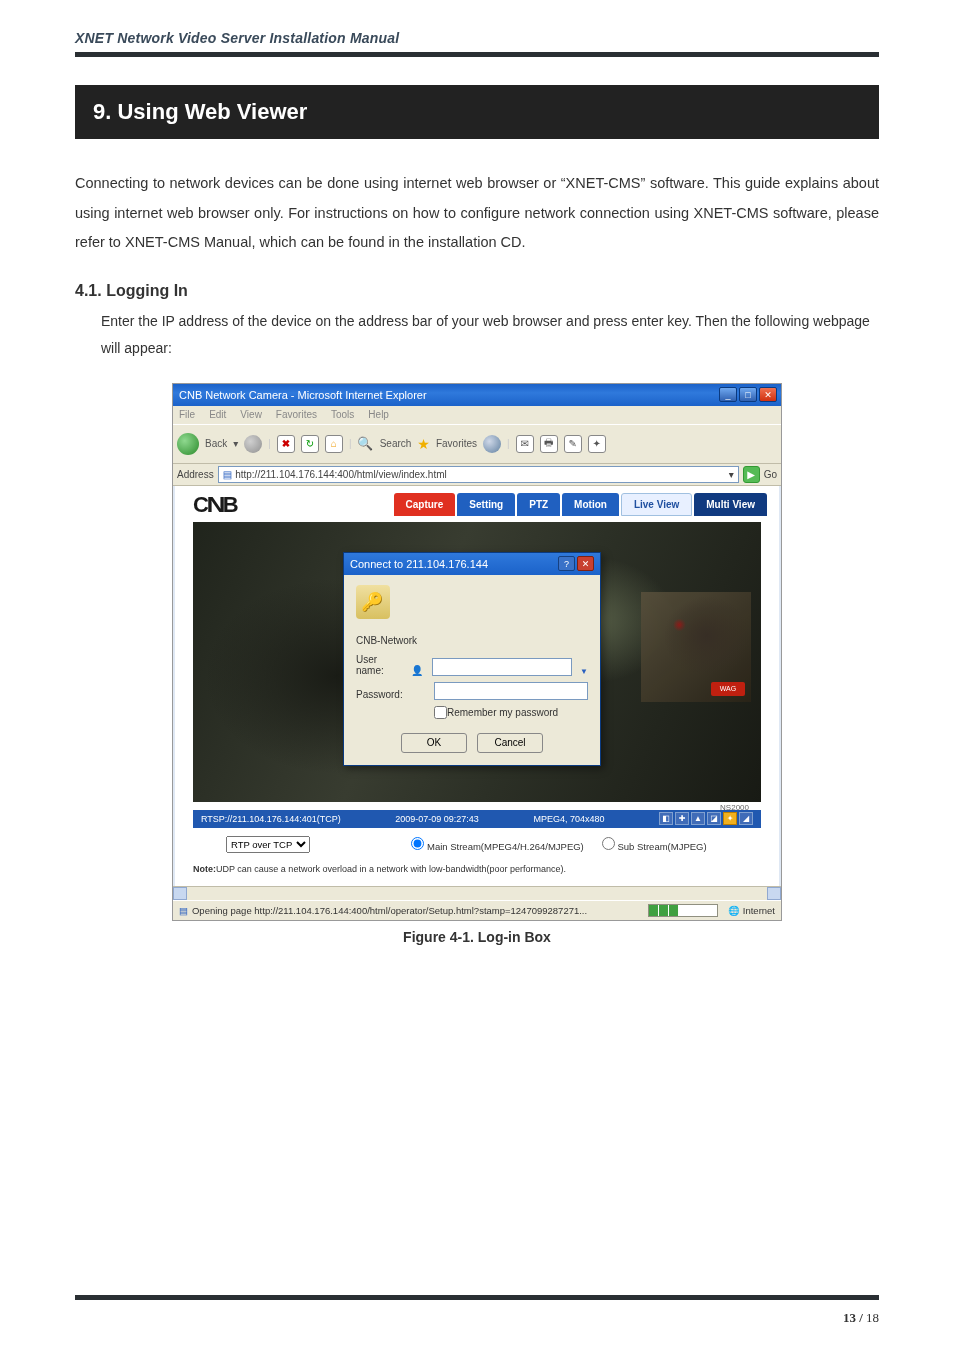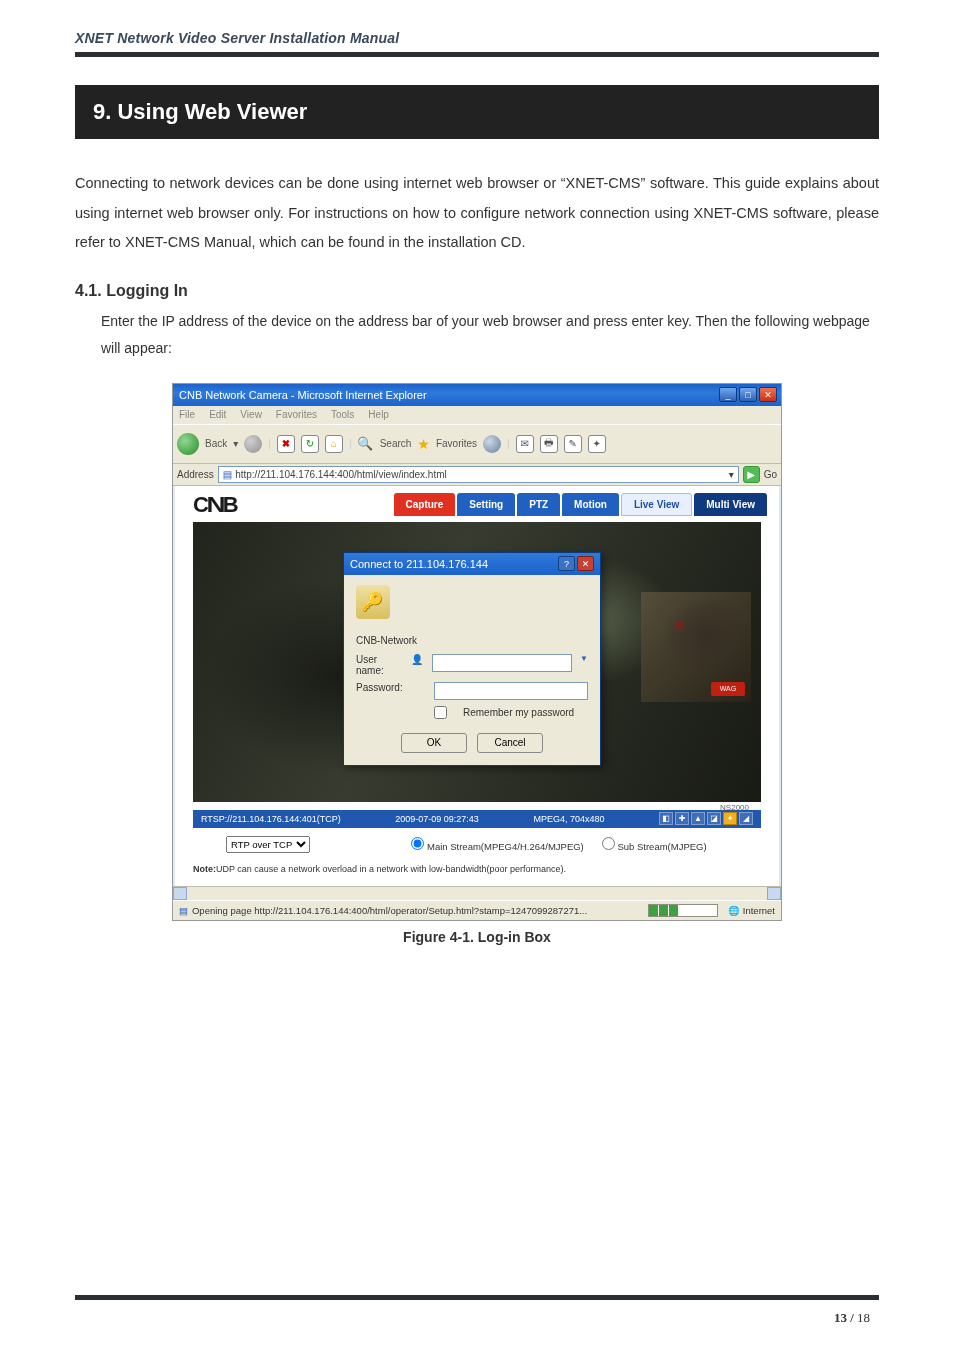--- a/index.html
+++ b/index.html
@@ -117,24 +117,24 @@
     box-shadow:3px 3px 8px rgba(0,0,0,.4);
   }
   .login-dlg .dlg-title{
     height:22px;background:linear-gradient(#2f79dc,#1b62c9);color:#fff;font-size:11px;display:flex;align-items:center;padding:0 6px;justify-content:space-between;
   }
   .login-dlg .dlg-title .r{display:flex;gap:2px;}
   .login-dlg .dlg-title .dbtn{width:17px;height:15px;background:#c84030;border:1px solid #802010;border-radius:2px;color:#fff;font-size:9px;display:flex;align-items:center;justify-content:center;}
   .login-dlg .dlg-title .dbtn.q{background:#3a72c8;border-color:#164080;}
   .login-dlg .body{padding:10px 12px 12px 12px;font-size:10px;color:#333;}
   .login-dlg .keys{width:34px;height:34px;background:linear-gradient(#f0e0a0,#d8c060);border-radius:4px;margin-bottom:16px;display:flex;align-items:center;justify-content:center;color:#a07000;font-size:18px;}
-  .login-dlg .row{display:flex;align-items:flex-start;margin:6px 0;gap:8px;}
+  .login-dlg .row{display:flex;align-items:flex-end;margin:6px 0;gap:8px;}
   .login-dlg .lbl{width:70px;}
   .login-dlg input[type=text],.login-dlg input[type=password]{flex:1;height:18px;border:1px solid #7a9ac0;font-size:10px;padding:0 3px;}
-  .login-dlg .chk{margin-left:78px;display:flex;align-items:center;gap:16px;margin-top:4px;}
+  .login-dlg .chk{margin-left:78px;display:flex;align-items:center;gap:0;margin-top:4px;}
   .login-dlg .btns{display:flex;justify-content:center;gap:10px;margin-top:14px;}
   .login-dlg .btns button{width:66px;height:20px;font-size:10px;background:#ece9d8;border:1px solid #888;border-radius:3px;}
   .cam-corner{
     position:absolute;right:10px;top:70px;width:110px;height:110px;
     background:
       radial-gradient(ellipse 60px 55px at 60% 40%, #3a3026 0%, transparent 72%),
       radial-gradient(circle 8px at 35% 30%, #c01010 0%, transparent 80%),
       linear-gradient(135deg,#58503c 0%,#2a2418 100%);
     opacity:.9;
   }
@@ -157,21 +157,21 @@
   }
   .status .prog{width:70px;height:13px;border:1px solid #909080;background:#fff;display:flex;}
   .status .prog .seg{width:9px;height:100%;background:#40a040;margin-right:1px;}
   .fig-caption{
     text-align:center;font-weight:bold;font-size:14px;margin-top:6px;
   }
   .footer-rule{
     position:absolute;left:75px;right:75px;bottom:50px;height:5px;background:#2a2f33;
   }
   .page-num{
-    position:absolute;right:84px;bottom:24px;font-size:13px;font-family:Georgia,serif;
+    position:absolute;right:75px;bottom:24px;font-size:13px;font-family:Georgia,serif;
   }
   .page-num .b{font-weight:bold;}
 </style>
 </head>
 <body>
 
 <div class="header-line">XNET Network Video Server Installation Manual</div>
 <div class="thick-rule"></div>
 
 <div class="section-banner">9. Using Web Viewer</div>

